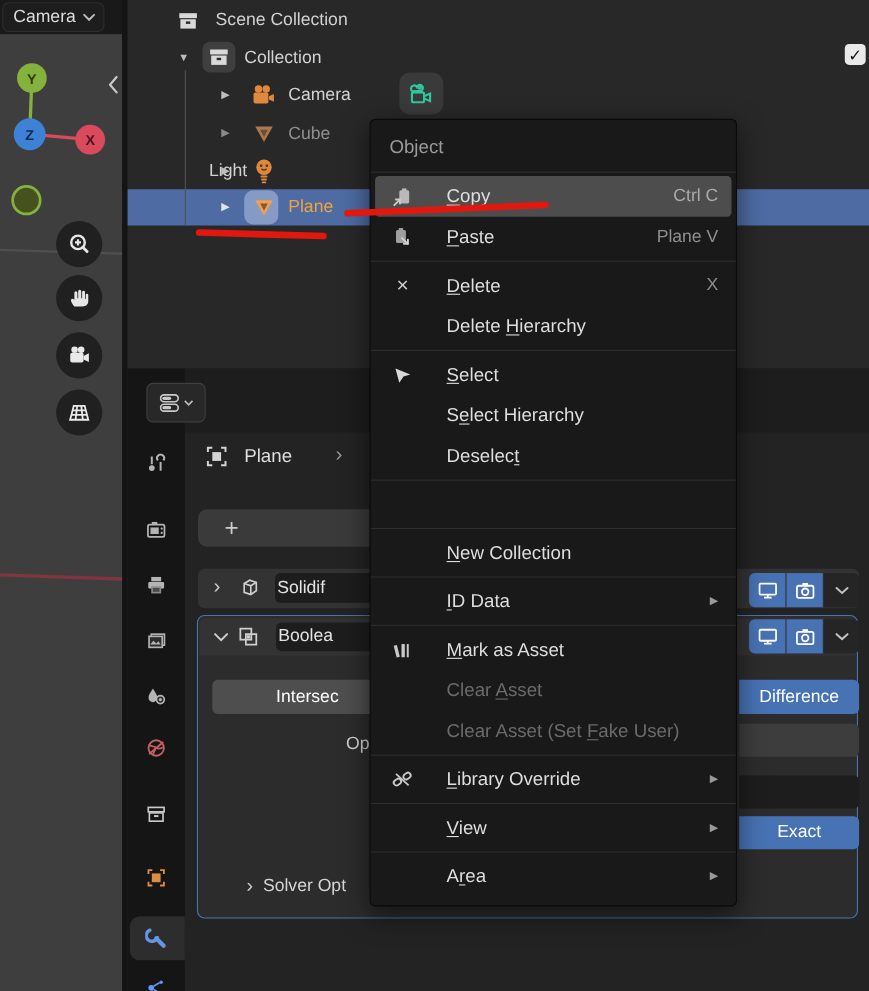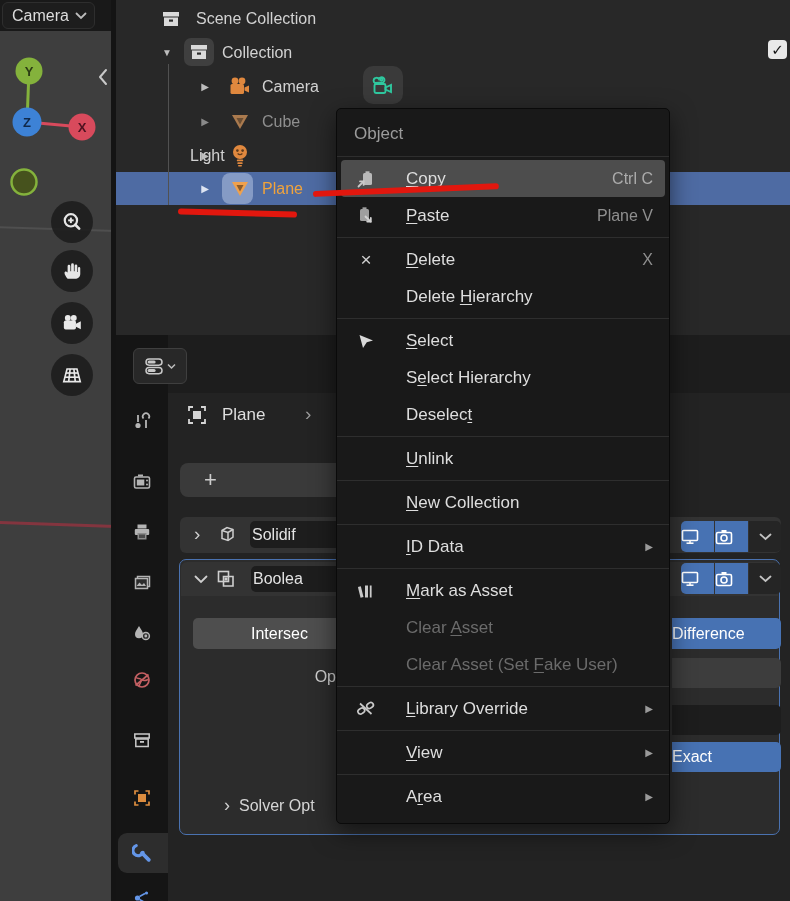--- a/index.html
+++ b/index.html
@@ -71,21 +71,21 @@
   #active-tab-bg{left:2px;top:498px;width:50px;height:40px;background:#2d2d2d;border-radius:9px 0 0 9px;}
   .breadtxt{position:absolute;font-size:17px;color:#dedede;}
   #add-bar{left:64px;top:128px;width:156px;height:34px;background:#3a3a3a;border-radius:8px 0 0 8px;
     display:flex;align-items:center;}
   #add-bar span{color:#cccccc;font-size:22px;margin-left:24px;font-weight:400;}
   .modrow{position:absolute;left:64px;width:601px;height:36px;background:#333333;border-radius:6px;}
   #bool-panel{left:63px;top:224px;width:601px;height:276px;border:1.5px solid #4a72b0;border-radius:7px;background:#2c2c2c;box-sizing:border-box;}
   .namefield{position:absolute;background:#1d1d1d;border-radius:5px;color:#e3e3e3;font-size:16px;
     display:flex;align-items:center;padding-left:2px;overflow:hidden;white-space:nowrap;}
   .hdr-expander{position:absolute;color:#cfcfcf;font-size:17px;}
-  .bluebtn{position:absolute;background:var(--accent);display:flex;align-items:center;}
+  .bluebtn{position:absolute;background:var(--accent);display:flex;align-items:center;justify-content:center;}
   .darkbtn{position:absolute;background:#252525;display:flex;align-items:center;justify-content:center;}
   .segtxt{color:#ffffff;font-size:16px;}
   #op-label{position:absolute;color:#cfcfcf;font-size:16px;}
   #solver-row{position:absolute;color:#d5d5d5;font-size:16px;display:flex;align-items:center;gap:9px;}
 
   
   .anno{position:absolute;background:var(--anno);border-radius:3px;height:6px;z-index:90;}
   #anno-under-plane{left:178px;top:210px;width:119px;transform:rotate(1.6deg);}
   #anno-to-copy{left:313px;top:191px;width:186px;transform:rotate(-2.4deg);transform-origin:left center;}
 </style>
@@ -500,21 +500,20 @@
       </div>
       <div class="mi">
         <span class="mi-ic"></span>
         <span class="mi-label">Deselec<u>t</u></span>
       </div>
       <div class="msep">
         <i></i>
       </div>
       <div class="mi">
         <span class="mi-ic"></span>
-        <span class="mi-label"><u>U</u>nlink</span>
       </div>
       <div class="msep">
         <i></i>
       </div>
       <div class="mi">
         <span class="mi-ic"></span>
         <span class="mi-label"><u>N</u>ew Collection</span>
       </div>
       <div class="msep">
         <i></i>

